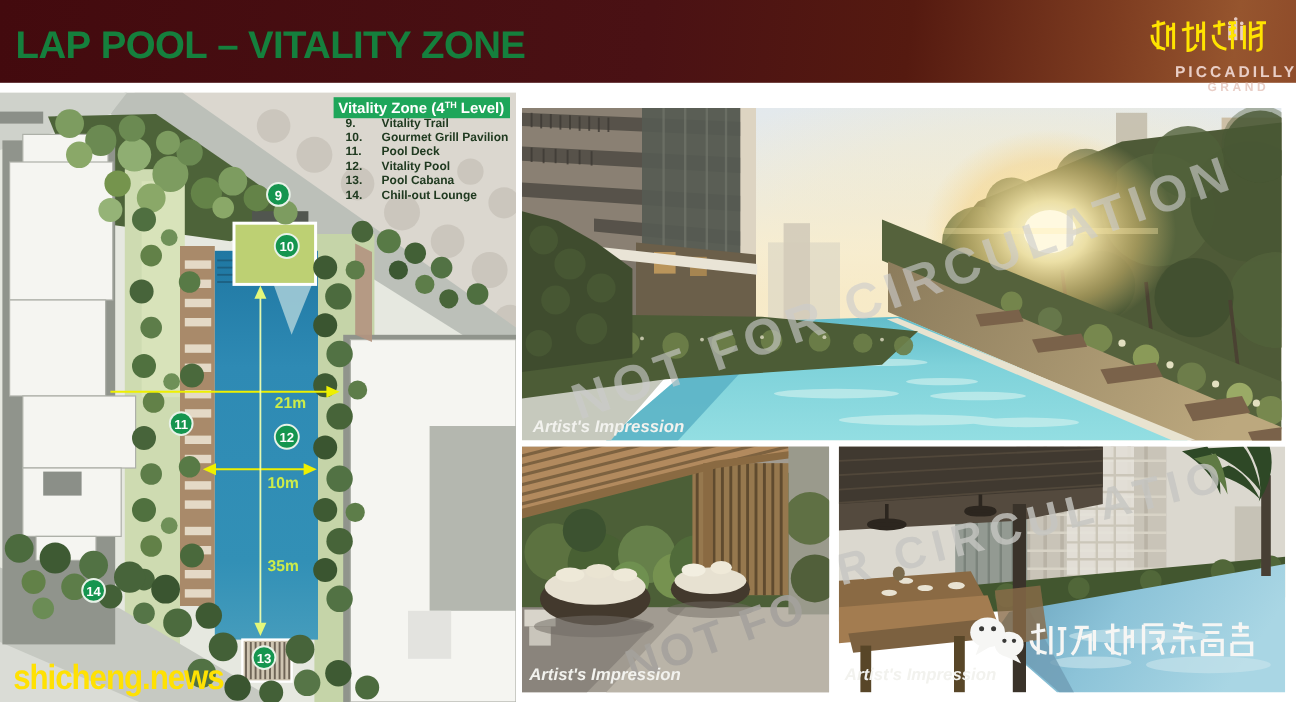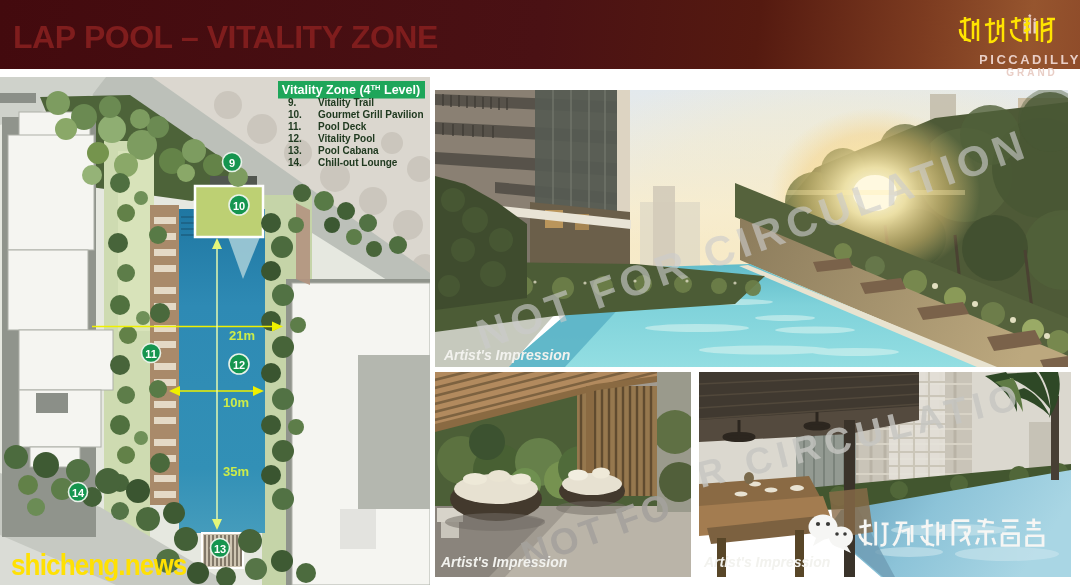--- a/index.html
+++ b/index.html
@@ -6,21 +6,21 @@
   body{width:1080px;height:585px;position:relative;overflow:hidden;background:#ffffff;
        font-family:"Liberation Sans", sans-serif;}
   .abs{position:absolute;}
 </style>
 </head>
 <body>
 
 <div class="abs" style="left:0;top:0;width:1080px;height:69px;
   background:linear-gradient(97deg,#430a0e 0%,#4a1114 50%,#551a10 70%,#7c3b20 85%,#96552e 95%,#8f4c2a 100%);"></div>
 
-<div class="abs" style="left:13px;top:19px;color:#7f1d1d;font-size:32px;font-weight:bold;letter-spacing:-0.5px;">LAP&nbsp;POOL&nbsp;–&nbsp;VITALITY&nbsp;ZONE</div>
+<div class="abs" style="left:13px;top:19px;color:#15803d;font-size:32px;font-weight:bold;letter-spacing:-0.5px;">LAP&nbsp;POOL&nbsp;–&nbsp;VITALITY&nbsp;ZONE</div>
 
 <div class="abs" style="left:980px;top:14px;width:116px;height:66px;">
   <svg width="100" height="66" viewBox="0 0 100 66">
     <g stroke="#e8cdc5" fill="#e8cdc5">
       <rect x="44" y="8" width="1.6" height="11"></rect>
       <rect x="49" y="4" width="1.6" height="15"></rect>
       <rect x="54" y="8" width="1.6" height="11"></rect>
       <circle cx="44.8" cy="5.5" r="1"></circle>
         <circle cx="49.8" cy="1.8" r="1"></circle>
         <circle cx="54.8" cy="5.5" r="1"></circle>

